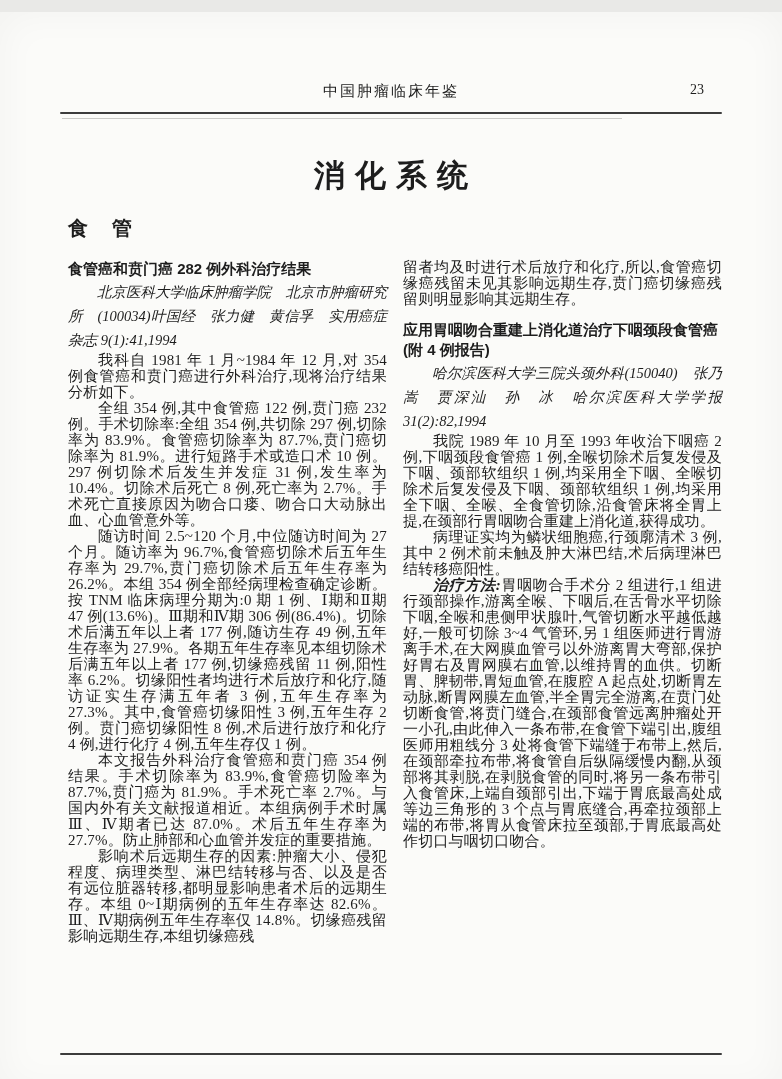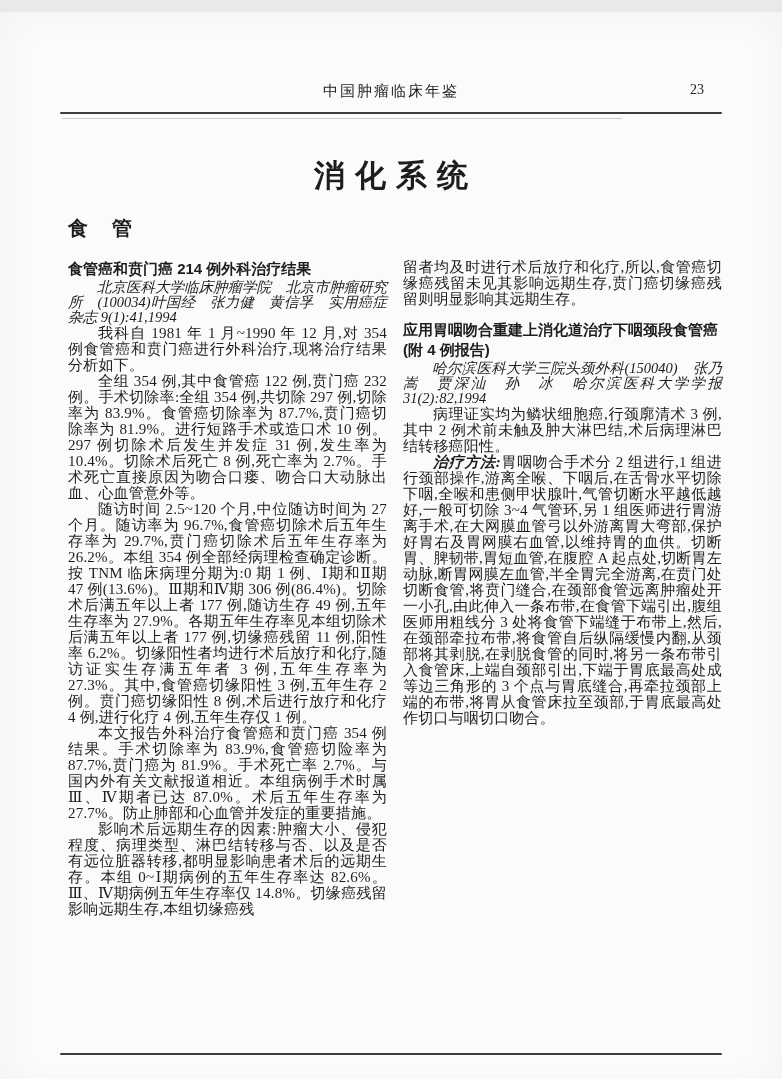--- a/index.html
+++ b/index.html
@@ -51,21 +51,21 @@
   .atitle{
     margin:0;
     font-family:"Liberation Sans","DejaVu Sans",sans-serif;
     font-weight:700;font-size:15px;line-height:20px;
     text-align:left;
   }
   .atitle.gap{margin-top:13px;}
   .citation{
     margin:1px 0 0 0;
     font-style:italic;
-    font-size:14.5px;line-height:15px;
+    font-size:14.5px;line-height:24px;
     text-indent:2em;text-align:justify;
   }
   .para{
     margin:0;
     font-size:15px;line-height:16px;
     text-align:justify;
     text-indent:2em;
     letter-spacing:0.2px;
   }
   .para.cont{text-indent:0;}
@@ -86,33 +86,34 @@
   </div>
   <div class="rule-top"></div>
   <div class="rule-top-echo"></div>
 
   <h1 class="chapter">消化系统</h1>
   <h2 class="section">食　管</h2>
 
   <div class="columns">
 
     <div class="col">
-      <h3 class="atitle">食管癌和贲门癌 214 例外科治疗结果</h3>
+      <h3 class="atitle">食管癌和贲门癌 282 例外科治疗结果</h3>
       <p class="citation">北京医科大学临床肿瘤学院　北京市肿瘤研究所　(100034)叶国经　张力健　黄信孚　实用癌症杂志 9(1):41,1994</p>
-      <p class="para">我科自 1981 年 1 月~1990 年 12 月,对 354 例食管癌和贲门癌进行外科治疗,现将治疗结果分析如下。</p>
+      <p class="para">我科自 1981 年 1 月~1984 年 12 月,对 354 例食管癌和贲门癌进行外科治疗,现将治疗结果分析如下。</p>
       <p class="para">全组 354 例,其中食管癌 122 例,贲门癌 232 例。手术切除率:全组 354 例,共切除 297 例,切除率为 83.9%。食管癌切除率为 87.7%,贲门癌切除率为 81.9%。进行短路手术或造口术 10 例。297 例切除术后发生并发症 31 例,发生率为 10.4%。切除术后死亡 8 例,死亡率为 2.7%。手术死亡直接原因为吻合口瘘、吻合口大动脉出血、心血管意外等。</p>
       <p class="para">随访时间 2.5~120 个月,中位随访时间为 27 个月。随访率为 96.7%,食管癌切除术后五年生存率为 29.7%,贲门癌切除术后五年生存率为 26.2%。本组 354 例全部经病理检查确定诊断。按 TNM 临床病理分期为:0 期 1 例、Ⅰ期和Ⅱ期 47 例(13.6%)。Ⅲ期和Ⅳ期 306 例(86.4%)。切除术后满五年以上者 177 例,随访生存 49 例,五年生存率为 27.9%。各期五年生存率见本组切除术后满五年以上者 177 例,切缘癌残留 11 例,阳性率 6.2%。切缘阳性者均进行术后放疗和化疗,随访证实生存满五年者 3 例,五年生存率为 27.3%。其中,食管癌切缘阳性 3 例,五年生存 2 例。贲门癌切缘阳性 8 例,术后进行放疗和化疗 4 例,进行化疗 4 例,五年生存仅 1 例。</p>
       <p class="para">本文报告外科治疗食管癌和贲门癌 354 例结果。手术切除率为 83.9%,食管癌切险率为 87.7%,贲门癌为 81.9%。手术死亡率 2.7%。与国内外有关文献报道相近。本组病例手术时属Ⅲ、Ⅳ期者已达 87.0%。术后五年生存率为 27.7%。防止肺部和心血管并发症的重要措施。</p>
       <p class="para">影响术后远期生存的因素:肿瘤大小、侵犯程度、病理类型、淋巴结转移与否、以及是否有远位脏器转移,都明显影响患者术后的远期生存。本组 0~Ⅰ期病例的五年生存率达 82.6%。Ⅲ、Ⅳ期病例五年生存率仅 14.8%。切缘癌残留影响远期生存,本组切缘癌残</p>
     </div>
 
     <div class="col">
       <p class="para cont">留者均及时进行术后放疗和化疗,所以,食管癌切缘癌残留未见其影响远期生存,贲门癌切缘癌残留则明显影响其远期生存。</p>
       <h3 class="atitle gap">应用胃咽吻合重建上消化道治疗下咽颈段食管癌(附 4 例报告)</h3>
       <p class="citation">哈尔滨医科大学三院头颈外科(150040)　张乃嵩　贾深汕　孙　冰　哈尔滨医科大学学报 31(2):82,1994</p>
+      <p class="para">我院 1989 年 10 月至 1993 年收治下咽癌 2 例,下咽颈段食管癌 1 例,全喉切除术后复发侵及下咽、颈部软组织 1 例,均采用全下咽、全喉切除术后复发侵及下咽、颈部软组织 1 例,均采用全下咽、全喉、全食管切除,沿食管床将全胃上提,在颈部行胃咽吻合重建上消化道,获得成功。</p>
       <p class="para">病理证实均为鳞状细胞癌,行颈廓清术 3 例,其中 2 例术前未触及肿大淋巴结,术后病理淋巴结转移癌阳性。</p>
       <p class="para"><span class="kai">治疗方法:</span><span>胃咽吻合手术分 2 组进行,1 组进行颈部操作,游离全喉、下咽后,在舌骨水平切除下咽,全喉和患侧甲状腺叶,气管切断水平越低越好,一般可切除 3~4 气管环,另 1 组医师进行胃游离手术,在大网膜血管弓以外游离胃大弯部,保护好胃右及胃网膜右血管,以维持胃的血供。切断胃、脾韧带,胃短血管,在腹腔 A 起点处,切断胃左动脉,断胃网膜左血管,半全胃完全游离,在贲门处切断食管,将贲门缝合,在颈部食管远离肿瘤处开一小孔,由此伸入一条布带,在食管下端引出,腹组医师用粗线分 3 处将食管下端缝于布带上,然后,在颈部牵拉布带,将食管自后纵隔缓慢内翻,从颈部将其剥脱,在剥脱食管的同时,将另一条布带引入食管床,上端自颈部引出,下端于胃底最高处成等边三角形的 3 个点与胃底缝合,再牵拉颈部上端的布带,将胃从食管床拉至颈部,于胃底最高处作切口与咽切口吻合。</span></p>
     </div>
 
   </div>
 
   <div class="rule-bottom"></div>
 
 </div>
 

